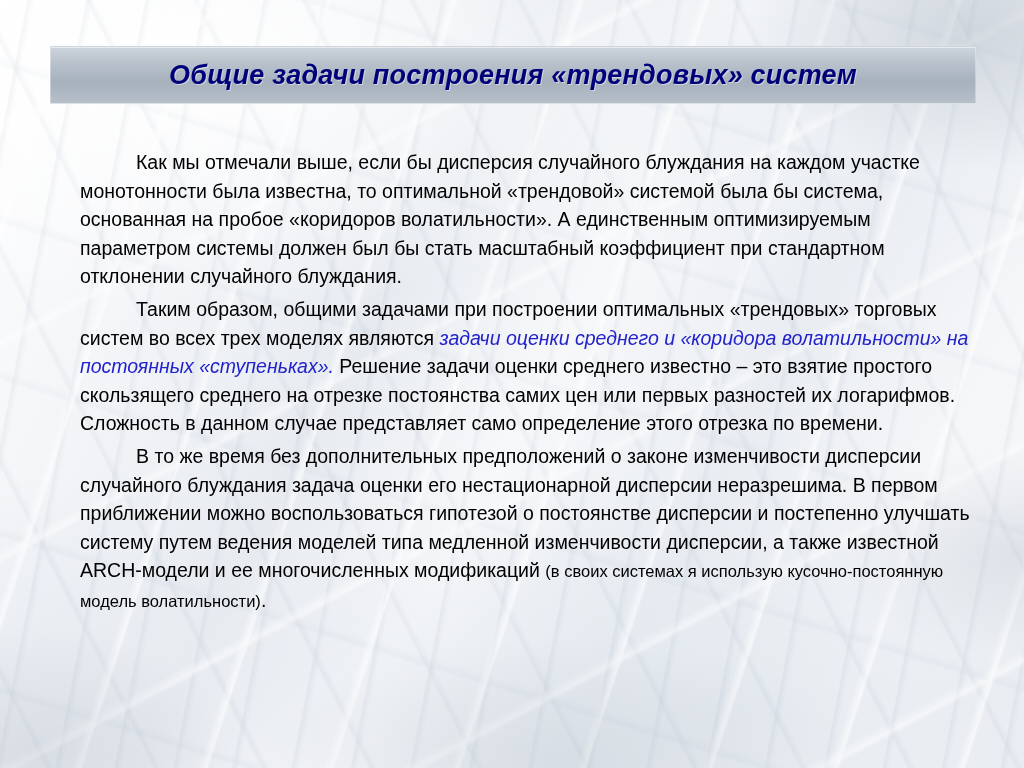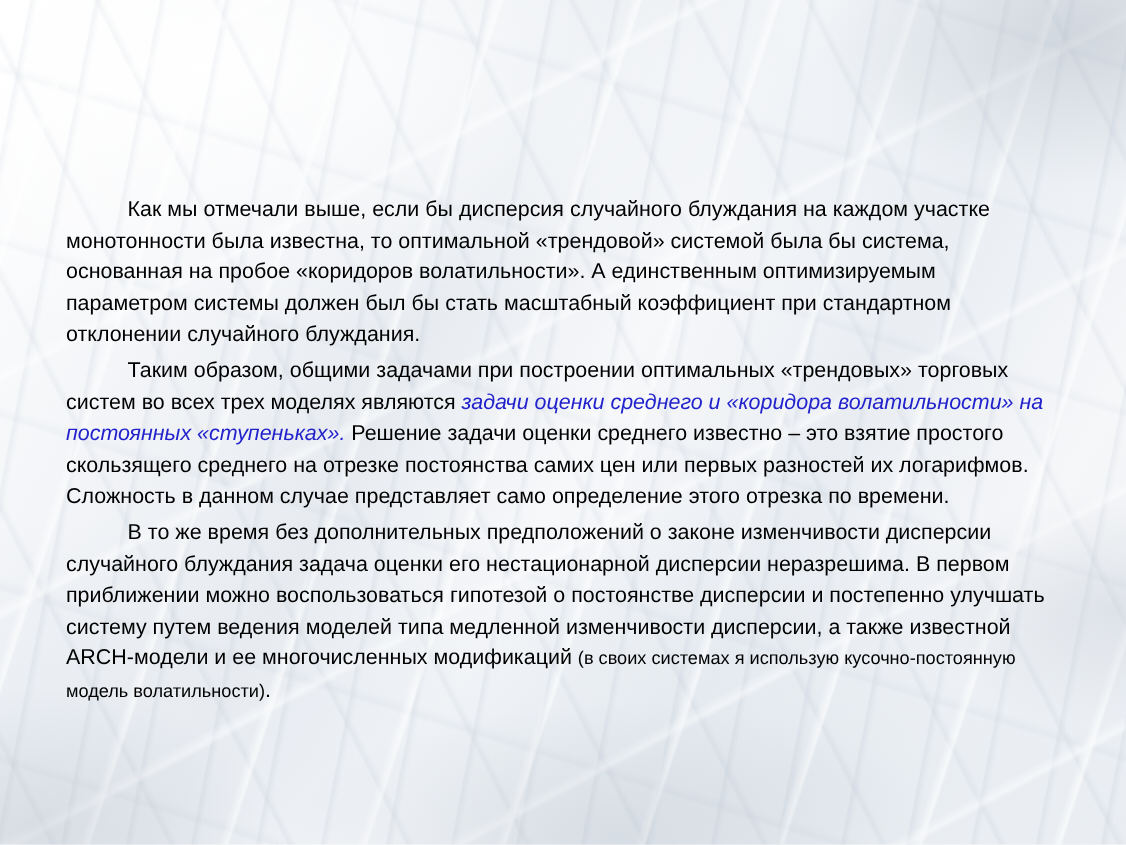--- a/index.html
+++ b/index.html
@@ -78,24 +78,23 @@
     font-weight: bold;
     font-style: italic;
     color: #00007a;
     letter-spacing: 0.2px;
     white-space: nowrap;
     text-shadow: 1px 1px 0 rgba(255,255,255,0.45);
   }
 
   .body-area {
     position: absolute;
-    left: 60px;
+    left: 80px;
     top: 148px;
     width: 900px;
-    margin-top: 28px;
   }
 
   p.para {
     margin: 0 0 4px 0;
     font-size: 19.5px;
     line-height: 28.6px;
     color: #000000;
     text-align: left;
     text-indent: 56px;
   }
@@ -111,20 +110,23 @@
   }
 </style>
 </head>
 <body>
 
 <div class="slide">
   <div class="texture"></div>
   <div class="texture2"></div>
   <div class="vignette"></div>
 
+  <div class="title-bar">
+    <div class="title-text">Общие задачи построения «трендовых» систем</div>
+  </div>
 
   <div class="body-area">
 
     <p class="para p1">Как мы отмечали выше, если бы дисперсия случайного блуждания на каждом участке монотонности была известна, то оптимальной «трендовой» системой была бы система, основанная на пробое «коридоров волатильности».  А единственным оптимизируемым параметром системы должен был бы стать масштабный коэффициент при стандартном отклонении случайного блуждания.</p>
 
     <p class="para p2"><span>Таким образом, общими задачами при построении  оптимальных «трендовых» торговых систем во всех трех моделях являются </span><span class="accent">задачи оценки среднего и «коридора волатильности» на постоянных «ступеньках».</span><span>  Решение задачи оценки среднего известно  – это взятие простого скользящего среднего на отрезке постоянства самих цен или первых разностей их логарифмов. Сложность в данном случае представляет само определение этого отрезка по времени.</span></p>
 
     <p class="para p3"><span>В то же время без дополнительных предположений  о законе изменчивости дисперсии случайного блуждания задача оценки его нестационарной дисперсии неразрешима. В первом приближении можно воспользоваться гипотезой о постоянстве дисперсии и постепенно улучшать систему путем ведения моделей типа медленной изменчивости дисперсии, а также известной ARCH-модели и ее многочисленных модификаций </span><span class="small">(в своих системах я использую кусочно-постоянную модель волатильности)</span><span>.</span></p>
 
   </div>

